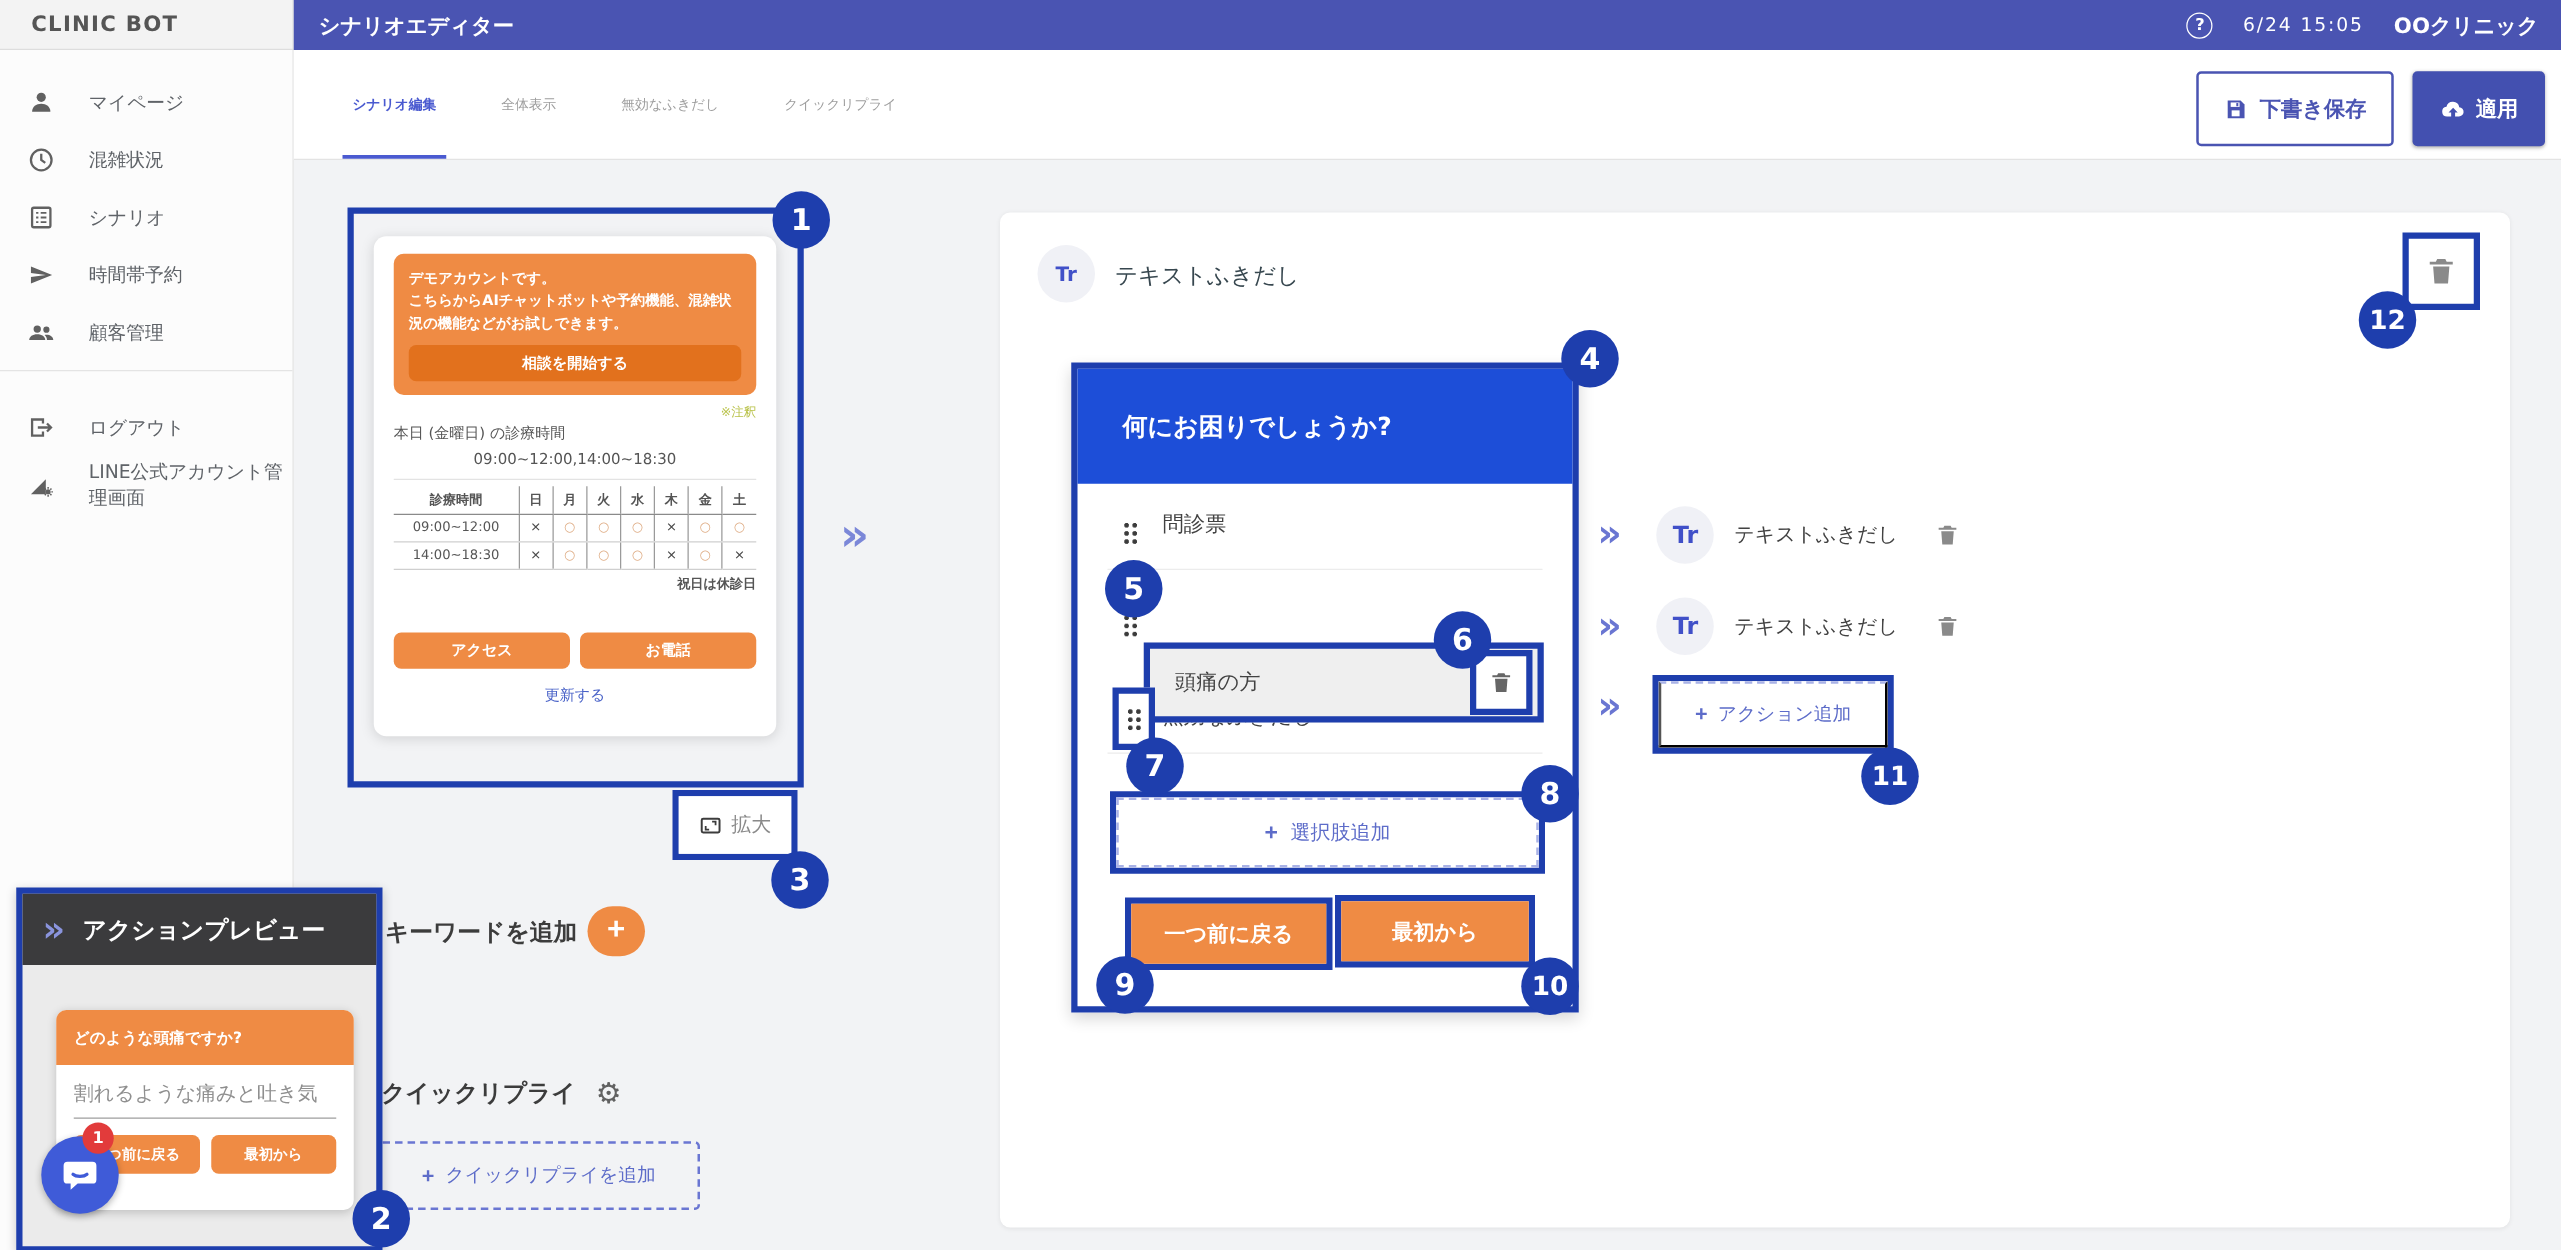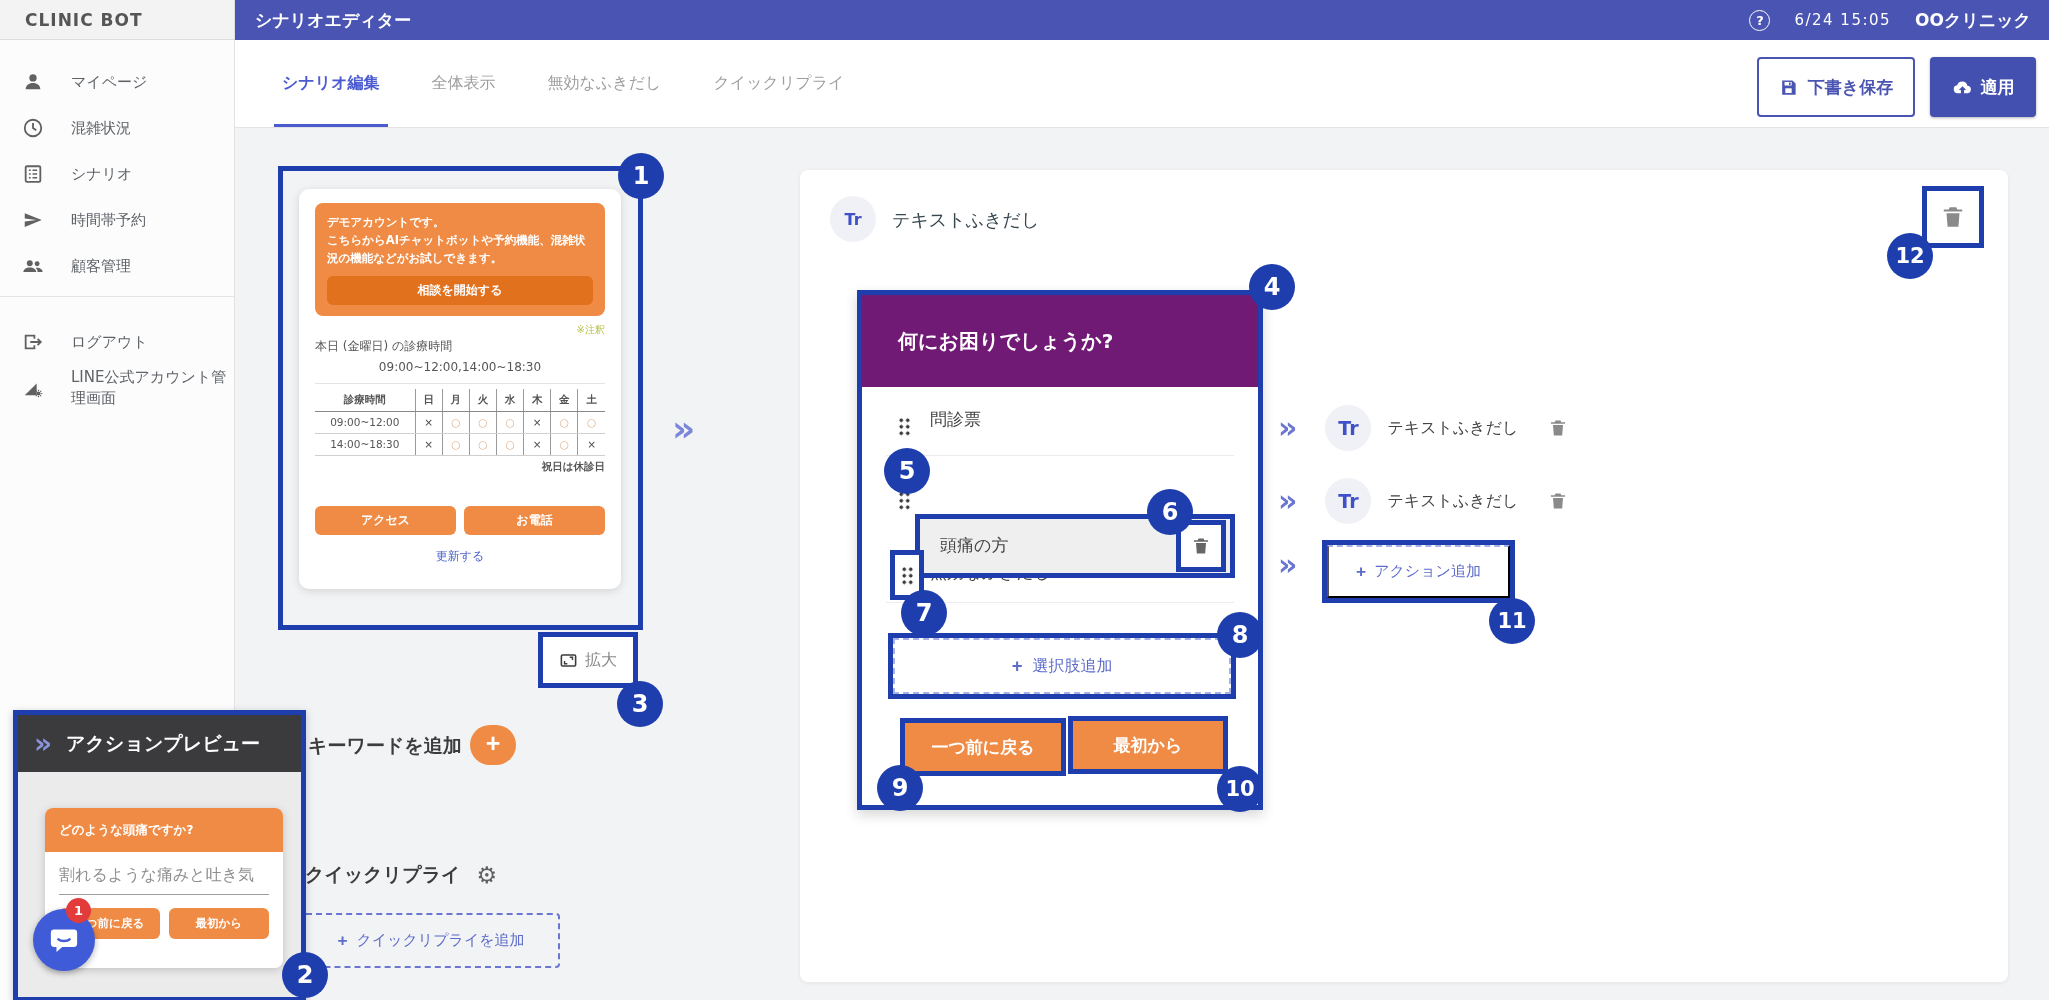--- a/index.html
+++ b/index.html
@@ -27,21 +27,21 @@
                padding-left:22px; gap:27px; color:#5f6368; font-size:15px; cursor:pointer; }
   .side-item .icn { width:22px; height:22px; color:#616161; flex:0 0 22px; }
   .side-divider { position:absolute; left:0; top:256px; width:100%; border-top:1px solid #e4e4e4; }
   .side-item.two-line { height:60px; align-items:center; }
   .side-item.two-line span { line-height:1.4; width:160px; }
 
   
   .tabbar { position:absolute; left:235px; top:40px; width:1814px; height:88px; background:#fff;
             border-bottom:1px solid #e3e3e3; }
   .tabs { position:absolute; left:47px; top:0; height:100%; display:flex; gap:52px; }
-  .tab { position:relative; display:flex; align-items:center; font-size:16px; color:#9e9e9e; cursor:pointer; }
+  .tab { position:relative; display:flex; align-items:center; font-size:11px; color:#9e9e9e; cursor:pointer; }
   .tab.active { color:#4a5ad0; font-weight:bold; }
   .tab.active::after { content:""; position:absolute; left:-8px; right:-8px; bottom:0; height:3px; background:#4a5ad0; }
   .save-btn { position:absolute; left:1522px; top:17px; width:158px; height:60px; background:#fff;
               border:2px solid #4a54b2; border-radius:4px; color:#4a54b2; font-size:17px; font-weight:bold;
               display:flex; align-items:center; justify-content:center; gap:10px; cursor:pointer; }
   .apply-btn { position:absolute; left:1695px; top:17px; width:106px; height:60px; background:#4350b0;
                border:none; border-radius:4px; color:#fff; font-size:17px; font-weight:bold;
                display:flex; align-items:center; justify-content:center; gap:8px; cursor:pointer; box-shadow:0 1px 3px rgba(0,0,0,.3); }
 
   
@@ -122,21 +122,21 @@
                 border-radius:8px; box-shadow:0 1px 4px rgba(0,0,0,.07); z-index:4; }
   .tr-circle { width:46px; height:46px; border-radius:50%; background:#f0f1f6; color:#4050c8; font-weight:bold;
                display:flex; align-items:center; justify-content:center; }
   .mp-head-circle { position:absolute; left:30px; top:26px; font-size:16px; }
   .mp-title { position:absolute; left:92px; top:38px; font-size:18px; color:#37474f; }
   .trash-anno { left:1122px; top:16px; width:62px; height:62px; background:#fff; display:flex; align-items:center; justify-content:center; }
   .trash-ic { color:#8a8a8a; cursor:pointer; }
 
   
   .card-anno { left:57px; top:120px; width:406px; height:520px; background:#fff; box-shadow:0 5px 12px rgba(0,0,0,.16); }
-  .ec-head { position:absolute; left:0; top:0; width:396px; height:92px; background:#701a75; display:flex;
+  .ec-head { position:absolute; left:0; top:0; width:396px; height:92px; background:#1d4ed8; display:flex;
              align-items:center; padding-left:36px; color:#fff; font-size:20px; font-weight:bold; }
   .handle { width:13px; height:19px; background:radial-gradient(circle,#3c3c3c 1.7px,transparent 2.1px) 0 0/6.5px 6.5px; cursor:grab; }
   .ec-row1-handle { position:absolute; left:36px; top:122px; }
   .ec-row1-label { position:absolute; left:68px; top:113px; font-size:17px; color:#424242; cursor:pointer; }
   .ec-div1 { position:absolute; left:24px; top:160px; width:348px; border-top:1px solid #ececec; }
   .ec-row2-handle { position:absolute; left:36px; top:196px; }
   .row2-anno { left:53px; top:175px; width:320px; height:64px; background:#efefef;margin-top:44px; }
   .row2-label { position:absolute; left:20px; top:15px; font-size:17px; color:#424242; cursor:pointer; }
   .row2-trash-anno { position:absolute; right:4px; top:1px; width:50px; height:52px; background:#fff;
                      border:5px solid #1e3ead; display:flex; align-items:center; justify-content:center; }

